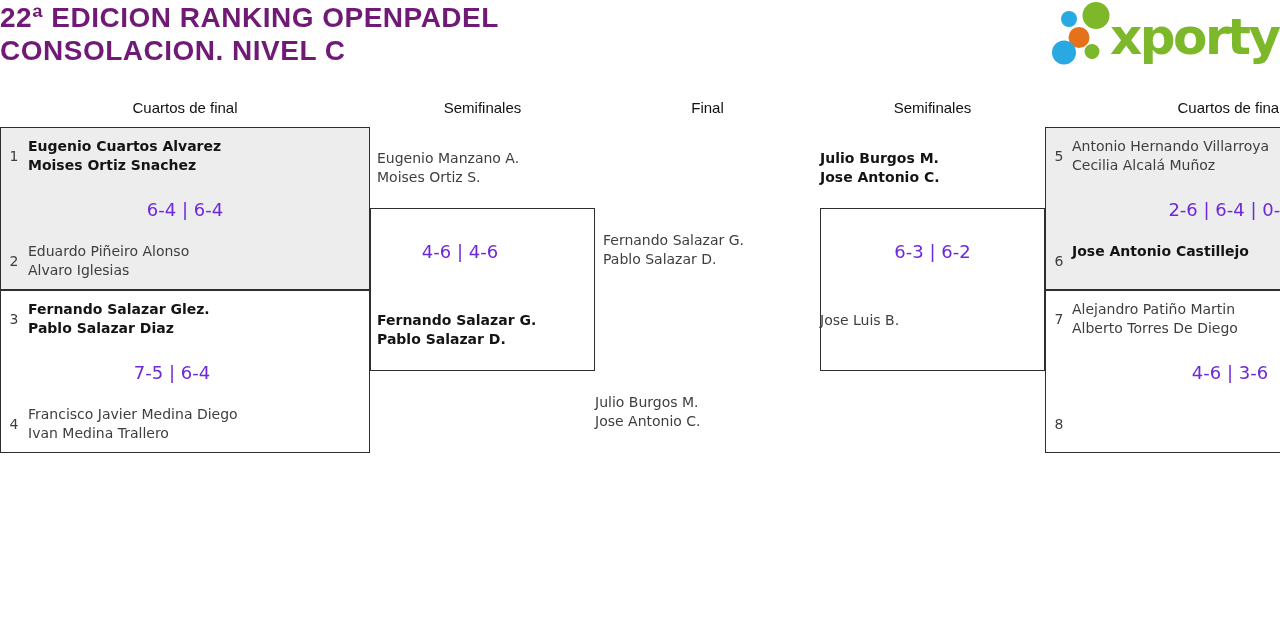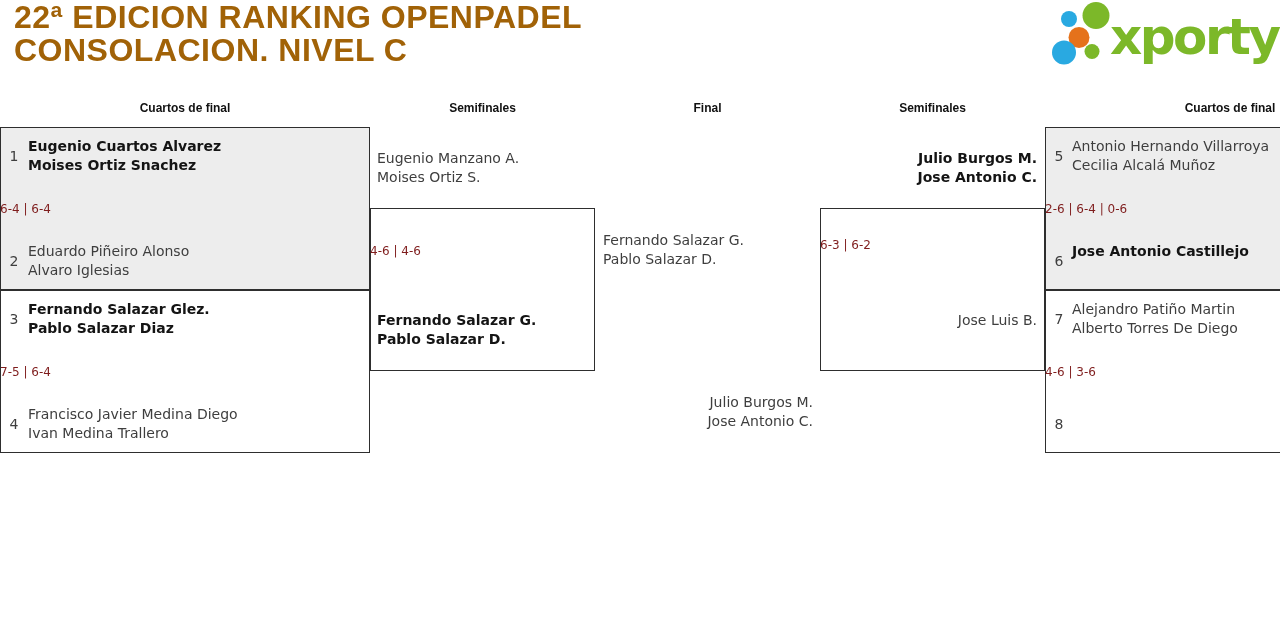--- a/index.html
+++ b/index.html
@@ -5,58 +5,58 @@
   html,body{margin:0;padding:0;}
   body{
     width:1280px;height:631px;background:#ffffff;
     font-family:"Liberation Sans",sans-serif;
     position:relative;overflow:hidden;
   }
   .stage{position:absolute;left:0;top:0;width:1280px;height:631px;overflow:hidden;}
 
   .title{
     position:absolute;left:0;top:1px;
-    font-size:32px;font-weight:700;line-height:33px;
-    letter-spacing:0.5px;color:#a16207;white-space:nowrap;padding-left:14px;
+    font-size:28px;font-weight:700;line-height:33px;
+    letter-spacing:0.5px;color:#701a75;white-space:nowrap;
   }
 
   .logo{position:absolute;left:1048px;top:2px;width:232px;height:66px;display:block;cursor:pointer;}
 
   .round-header{
     position:absolute;top:97px;height:22px;
-    font-size:12px;font-weight:700;color:#111111;
+    font-size:15px;font-weight:400;color:#111111;
     text-align:center;line-height:22px;white-space:nowrap;
   }
 
   .box{
     position:absolute;box-sizing:border-box;
     border:1px solid #2e2e2e;background:#ffffff;
   }
   .box.gray{background:#ededed;}
 
   .team{
     position:absolute;
     font-family:"DejaVu Sans","Liberation Sans",sans-serif;
     font-size:14px;line-height:19px;color:#3e3e3e;white-space:nowrap;
   }
   .team.winner{font-weight:700;color:#141414;}
-  .team.alignr{text-align:right;}
+  .team.alignr{}
 
   .seed{
     position:absolute;width:18px;height:38px;
     display:flex;align-items:center;justify-content:center;
     font-family:"DejaVu Sans","Liberation Sans",sans-serif;
     font-size:14px;color:#3e3e3e;
   }
 
   .score{
     position:absolute;height:19px;
     font-family:"DejaVu Sans","Liberation Sans",sans-serif;
-    font-size:12px;line-height:19px;color:#7f1d1d;
-    white-space:nowrap;
+    font-size:18px;line-height:19px;color:#6d28d9;
+    text-align:center;white-space:nowrap;
   }
 </style>
 </head>
 <body>
 
 <div class="stage">
 
   <div class="title">
     <div>22ª EDICION RANKING OPENPADEL</div>
     <div>CONSOLACION. NIVEL C</div>
@@ -126,21 +126,21 @@
   </div>
   <div class="team alignr" style="left:595px;top:393px;width:218px">
     <div>Julio Burgos M.</div>
     <div>Jose Antonio C.</div>
   </div>
 
   <div class="team winner alignr" style="left:820px;top:149px;width:217px">
     <div>Julio Burgos M.</div>
     <div>Jose Antonio C.</div>
   </div>
-  <div class="score" style="left:820px;top:236px;width:225px">6-3 | 6-2</div>
+  <div class="score" style="left:820px;top:242px;width:225px">6-3 | 6-2</div>
   <div class="team alignr" style="left:820px;top:311px;width:217px">
     <div>Jose Luis B.</div>
   </div>
 
   <div class="seed" style="left:1050px;top:137px">5</div>
   <div class="team" style="left:1072px;top:137px">
     <div>Antonio Hernando Villarroya</div>
     <div>Cecilia Alcalá Muñoz</div>
   </div>
   <div class="score" style="left:1045px;top:200px;width:370px">2-6 | 6-4 | 0-6</div>

